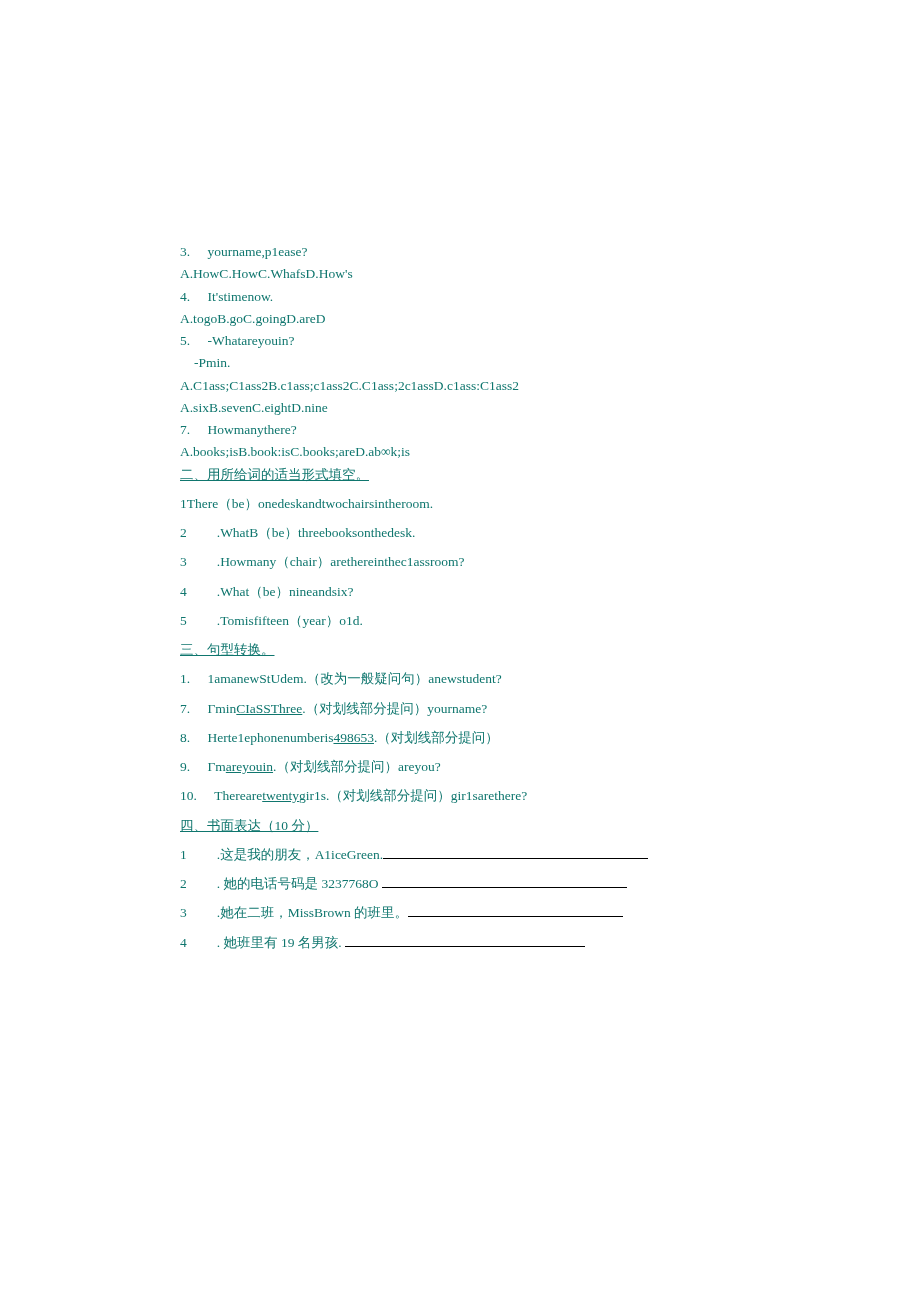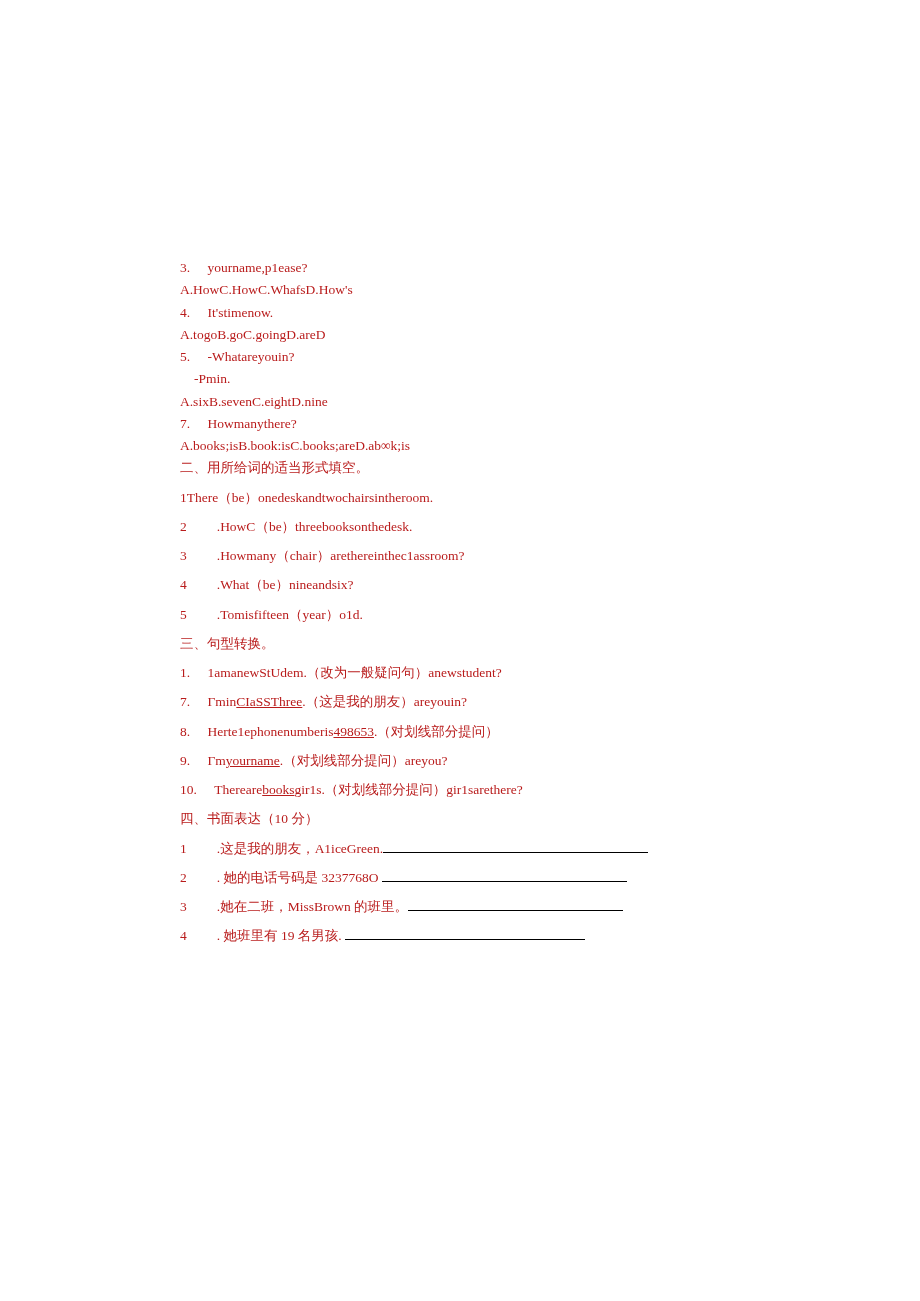--- a/index.html
+++ b/index.html
@@ -10,37 +10,38 @@
     body {
       background: #ffffff;
       font-family: "Times New Roman", SimSun, serif;
       width: 920px;
       height: 1301px;
       position: relative;
     }
     .content {
       position: absolute;
       left: 180px;
-      top: 258px;
+      top: 242px;
       width: 560px;
       font-size: 13.5px;
-      color: #b91c1c;
+      color: #0f766e;
       line-height: 1.5;
     }
     .line {
       margin-bottom: 2px;
     }
     .line-spaced {
       margin-bottom: 9px;
     }
     .indent-sm {
       padding-left: 14px;
     }
     .sec-title {
       font-family: SimSun, serif;
+      text-decoration: underline;
     }
     .underline {
       text-decoration: underline;
     }
     .blank-line {
       display: inline-block;
       border-bottom: 1px solid #000;
       vertical-align: baseline;
       height: 0.9em;
     }
@@ -68,37 +69,38 @@
     <span>4.</span>
     <span class="indent-sm">It'stimenow.</span>
   </div>
   <div class="line">A.togoB.goC.goingD.areD</div>
 
   <div class="line">
     <span>5.</span>
     <span class="indent-sm">-Whatareyouin?</span>
   </div>
   <div class="line indent-sm">-Pmin.</div>
+  <div class="line">A.C1ass;C1ass2B.c1ass;c1ass2C.C1ass;2c1assD.c1ass:C1ass2</div>
 
   <div class="line">A.sixB.sevenC.eightD.nine</div>
 
   <div class="line">
     <span>7.</span>
     <span class="indent-sm">Howmanythere?</span>
   </div>
   <div class="line">A.books;isB.book:isC.books;areD.ab∞k;is</div>
 
   <div class="line-spaced sec-title">二、用所给词的适当形式填空。</div>
 
   <div class="line-spaced">1There（be）onedeskandtwochairsintheroom.</div>
 
   <div class="line-spaced">
     <span class="num-col">2</span>
     <span class="num-spacer"></span>
-    <span>.HowC（be）threebooksonthedesk.</span>
+    <span>.WhatB（be）threebooksonthedesk.</span>
   </div>
   <div class="line-spaced">
     <span class="num-col">3</span>
     <span class="num-spacer"></span>
     <span>.Howmany（chair）arethereinthec1assroom?</span>
   </div>
   <div class="line-spaced">
     <span class="num-col">4</span>
     <span class="num-spacer"></span>
     <span>.What（be）nineandsix?</span>
@@ -112,42 +114,42 @@
   <div class="line-spaced sec-title">三、句型转换。</div>
 
   <div class="line-spaced">
     <span>1.</span>
     <span class="indent-sm">1amanewStUdem.（改为一般疑问句）anewstudent?</span>
   </div>
 
   <div class="line-spaced">
     <span>7.</span>
     <span class="indent-sm">
-      <span>Γmin</span><span class="underline">CIaSSThree</span><span>.（这是我的朋友）areyouin?</span>
+      <span>Γmin</span><span class="underline">CIaSSThree</span><span>.（对划线部分提问）yourname?</span>
     </span>
   </div>
 
   <div class="line-spaced">
     <span>8.</span>
     <span class="indent-sm">
       <span>Herte1ephonenumberis</span><span class="underline">498653</span><span>.（对划线部分提问）</span>
     </span>
   </div>
 
   <div class="line-spaced">
     <span>9.</span>
     <span class="indent-sm">
-      <span>Γm</span><span class="underline">yourname</span><span>.（对划线部分提问）areyou?</span>
+      <span>Γm</span><span class="underline">areyouin</span><span>.（对划线部分提问）areyou?</span>
     </span>
   </div>
 
   <div class="line-spaced">
     <span>10.</span>
     <span class="indent-sm">
-      <span>Thereare</span><span class="underline">books</span><span>gir1s.（对划线部分提问）gir1sarethere?</span>
+      <span>Thereare</span><span class="underline">twenty</span><span>gir1s.（对划线部分提问）gir1sarethere?</span>
     </span>
   </div>
 
   <div class="line-spaced sec-title">四、书面表达（10 分）</div>
 
   <div class="line-spaced">
     <span class="num-col">1</span>
     <span class="num-spacer"></span>
     <span>.这是我的朋友，A1iceGreen.</span><span class="blank-line" style="width:265px"></span>
   </div>

